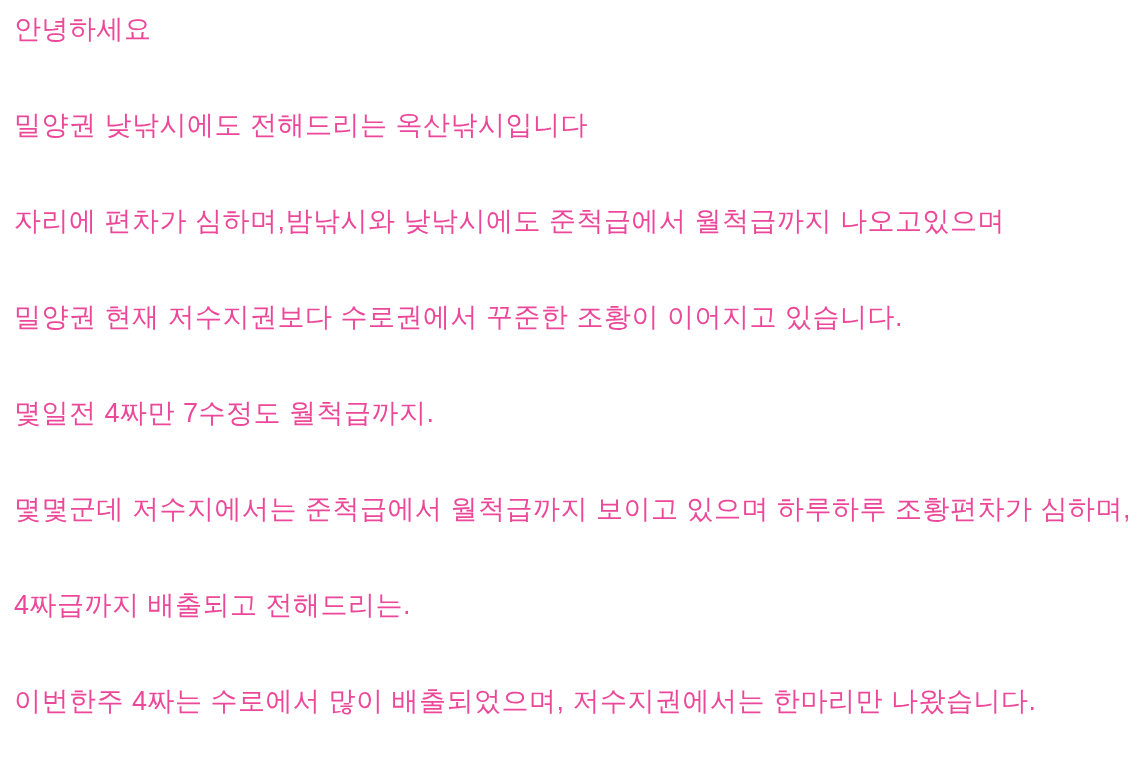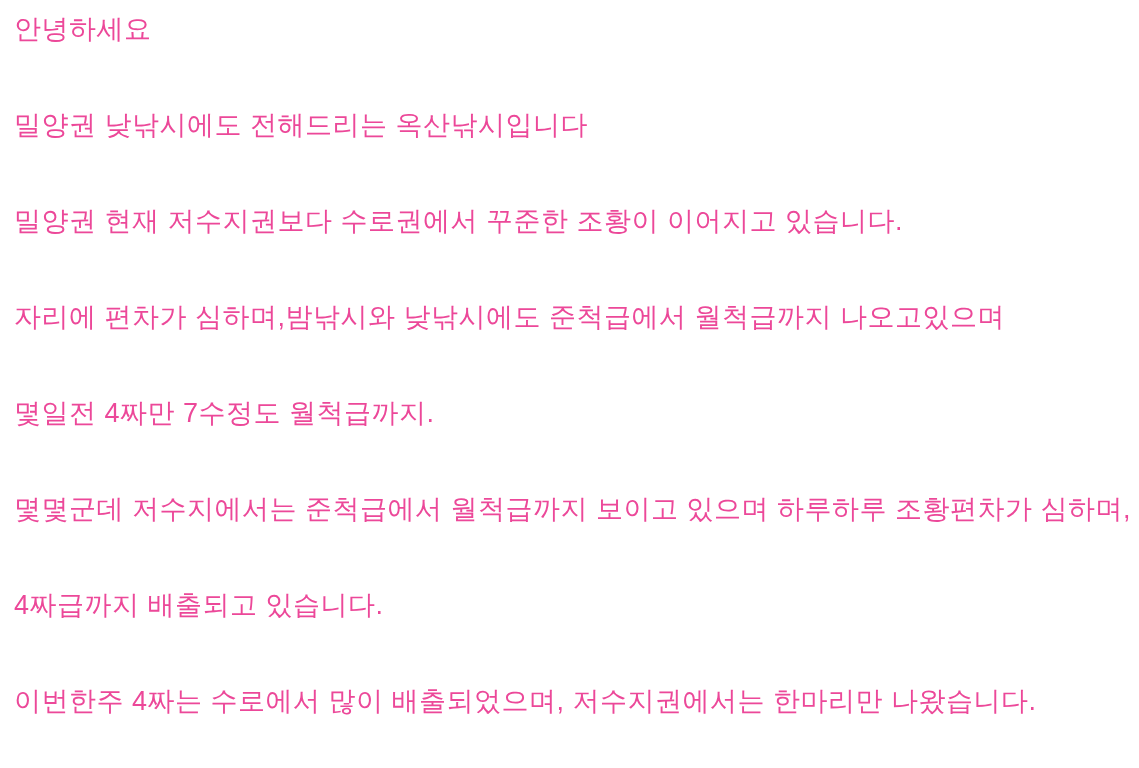--- a/index.html
+++ b/index.html
@@ -31,19 +31,19 @@
     .document p:last-child {
       margin-bottom: 8px;
     }
   </style>
 </head>
 <body>
 
 <div class="document">
   <p>안녕하세요</p>
   <p>밀양권 낮낚시에도 전해드리는 옥산낚시입니다</p>
+  <p>자리에 편차가 심하며,밤낚시와 낮낚시에도 준척급에서 월척급까지 나오고있으며</p>
   <p>밀양권 현재 저수지권보다 수로권에서 꾸준한 조황이 이어지고 있습니다.</p>
-  <p>자리에 편차가 심하며,밤낚시와 낮낚시에도 준척급에서 월척급까지 나오고있으며</p>
   <p>몇일전 4짜만 7수정도 월척급까지.</p>
   <p>몇몇군데 저수지에서는 준척급에서 월척급까지 보이고 있으며 하루하루 조황편차가 심하며,</p>
-  <p>4짜급까지 배출되고 있습니다.</p>
+  <p>4짜급까지 배출되고 전해드리는.</p>
   <p>이번한주 4짜는 수로에서 많이 배출되었으며, 저수지권에서는 한마리만 나왔습니다.</p>
 </div>
 
 </body></html>

